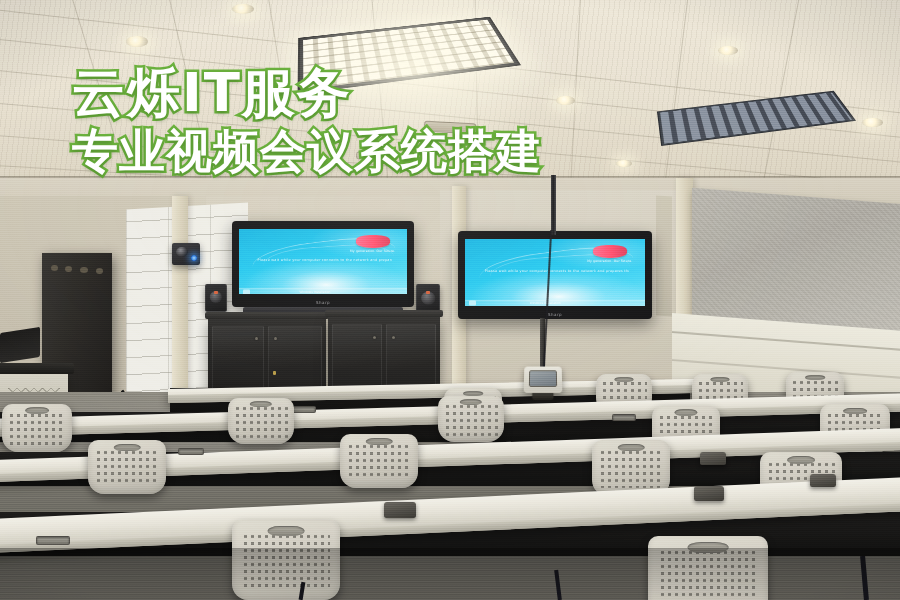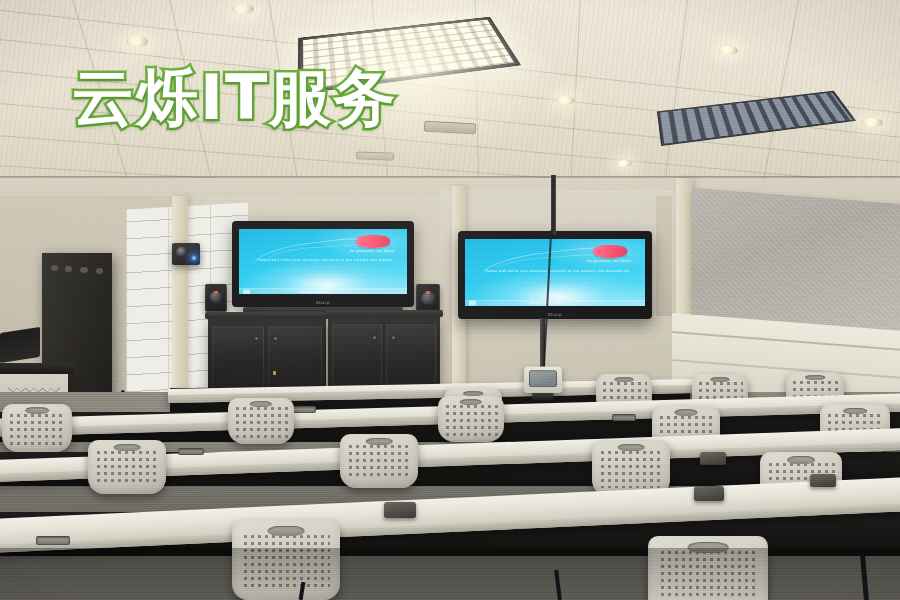--- a/index.html
+++ b/index.html
@@ -369,21 +369,21 @@
     font-weight:700;line-height:1.02;color:#ffffff;
   }
   .headline .ln{
     display:block;white-space:nowrap;
     -webkit-text-stroke:5px #6db33f;
     paint-order:stroke fill;
     text-shadow:
        0 0 2px rgba(109,179,63,.9),
        0 2px 4px rgba(40,80,20,.45);
   }
-  .headline .l1{font-size:62px;letter-spacing:2px;}
+  .headline .l1{font-size:53px;letter-spacing:2px;}
   .headline .l2{font-size:46px;letter-spacing:1px;margin-top:8px;}
 </style>
 </head>
 <body>
 
 <div class="stage">
 
   <div class="layer ceiling"></div>
   <div class="layer tile-tex"></div>
 
@@ -658,15 +658,16 @@
   <div class="layer chair-leg" style="left:556px;top:570px;width:4px;height:30px;transform:rotate(-7deg);"></div>
   <div class="layer chair-leg" style="left:862px;top:556px;width:5px;height:44px;transform:rotate(-5deg);"></div>
 
   <div class="layer shadow-band" style="left:0;top:548px;height:52px;opacity:.55;"></div>
 
   <div class="layer photo-grade"></div>
   <div class="layer grain"></div>
 
   <div class="layer headline">
     <span class="ln l1">云烁IT服务</span>
+    <span class="ln l2">专业视频会议系统搭建</span>
   </div>
 
 </div>
 
 </body></html>

